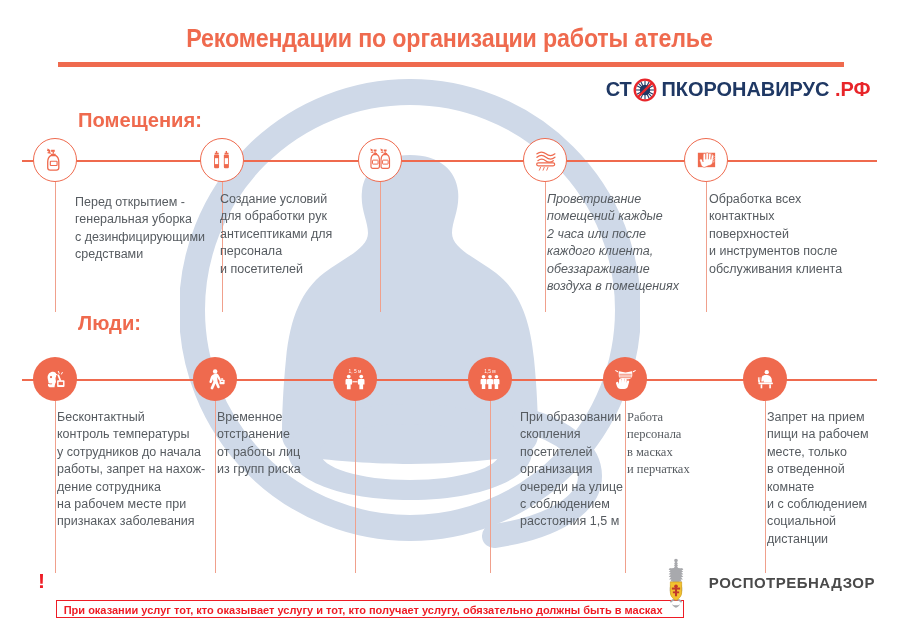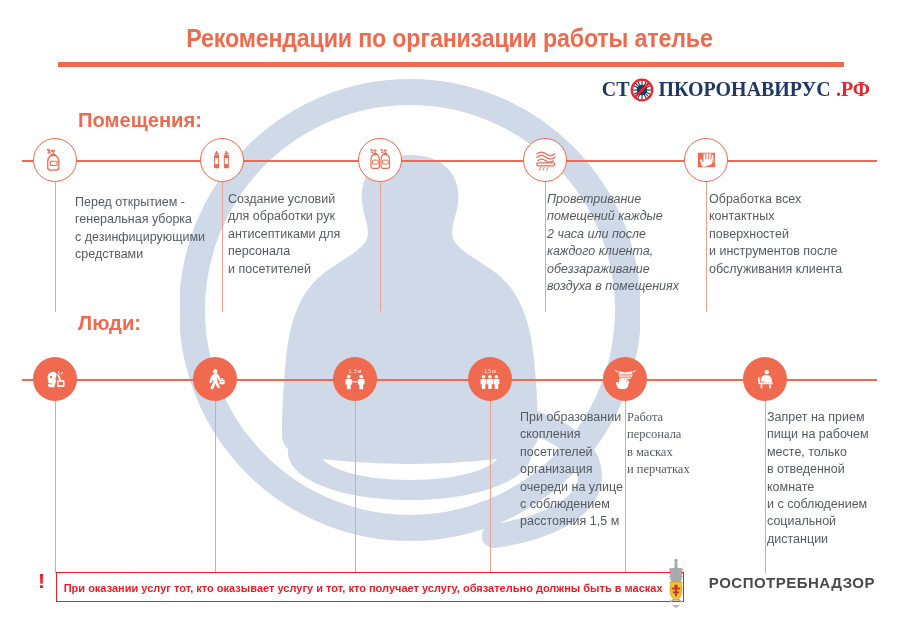--- a/index.html
+++ b/index.html
@@ -47,21 +47,20 @@
     z-index:5;
   }
 
   
   .stop-logo{
     position:absolute;
     right:28px;top:76px;
     height:26px;
     display:flex;align-items:center;
     z-index:6;
-    font-family:Liberation Serif, serif;
   }
   .stop-logo .lg-txt{
     font-size:21px;font-weight:bold;
     color:#1f3864;
     letter-spacing:0px;
     transform:scaleX(0.95);
   }
   .stop-logo .lg-rf{
     font-size:21px;font-weight:bold;
     color:#e8252a;
@@ -140,22 +139,22 @@
   .alert-bang{
     position:absolute;
     left:38px;top:569px;
     color:#ee1c25;
     font-size:21px;
     font-weight:bold;
     z-index:6;
   }
   .alert-box{
     position:absolute;
-    left:56px;top:572px;
-    width:628px;height:30px;
+    left:56px;top:600px;
+    width:628px;height:18px;
     border:1.3px solid #ee1c25;
     box-sizing:border-box;
     display:flex;align-items:center;
     z-index:6;
   }
   .alert-text{
     color:#ee1c25;
     font-size:11.6px;
     font-weight:bold;
     padding-left:7px;
@@ -324,21 +323,21 @@
                  .75 .15 1.2 .85 1.05 1.7 l-1.15 6.4 c-.4 2.2 -2.1 3.6 -4.3 3.6 z" fill="#ffffff" stroke="#ef6a4e" stroke-width="0.6"></path>
       </svg>
     </div>
     <div class="stem"></div>
   </div>
 
   <div class="caption" style="left:57px;top:194px;width:160px;margin-left:18px;">Перед открытием -
 генеральная уборка
 с дезинфицирующими
 средствами</div>
-  <div class="caption" style="left:216px;top:191px;width:146px;padding-left:12px;">Создание условий
+  <div class="caption" style="left:208px;top:191px;width:146px;padding-left:12px;">Создание условий
 для обработки рук
 антисептиками для
 персонала
 и посетителей</div>
   <div class="caption" style="left:547px;top:191px;width:162px;font-style:italic;">Проветривание
 помещений каждые
 2 часа или после
 каждого клиента,
 обеззараживание
 воздуха в помещениях</div>
@@ -459,20 +458,31 @@
           <rect x="19.2" y="20.4" width="1.8" height="4.4"></rect>
           <path d="M6.6 12.6 l.9 0 .15 3.4 .55 0 .15 -3.4 .9 0 -.15 4.1
                    c-.03 .6 -.35 1 -.8 1.1 l.12 1.1 h-1.1 l.12 -1.1
                    c-.45 -.1 -.77 -.5 -.8 -1.1 z"></path>
         </g>
       </svg>
     </div>
     <div class="stem"></div>
   </div>
 
+  <div class="caption" style="left:57px;top:409px;width:160px;">Бесконтактный
+контроль температуры
+ у сотрудников до начала
+работы, запрет на нахож-
+дение сотрудника
+на рабочем месте при
+признаках заболевания</div>
+  <div class="caption" style="left:217px;top:409px;width:130px;">Временное
+отстранение
+от работы лиц
+из групп риска</div>
   <div class="caption" style="left:520px;top:409px;width:125px;">При образовании
 скопления
 посетителей
 организация
 очереди на улице
 с соблюдением
 расстояния 1,5 м</div>
   <div class="caption" style="left:627px;top:409px;width:120px;font-family:Liberation Serif, serif;">Работа
 персонала
 в масках

